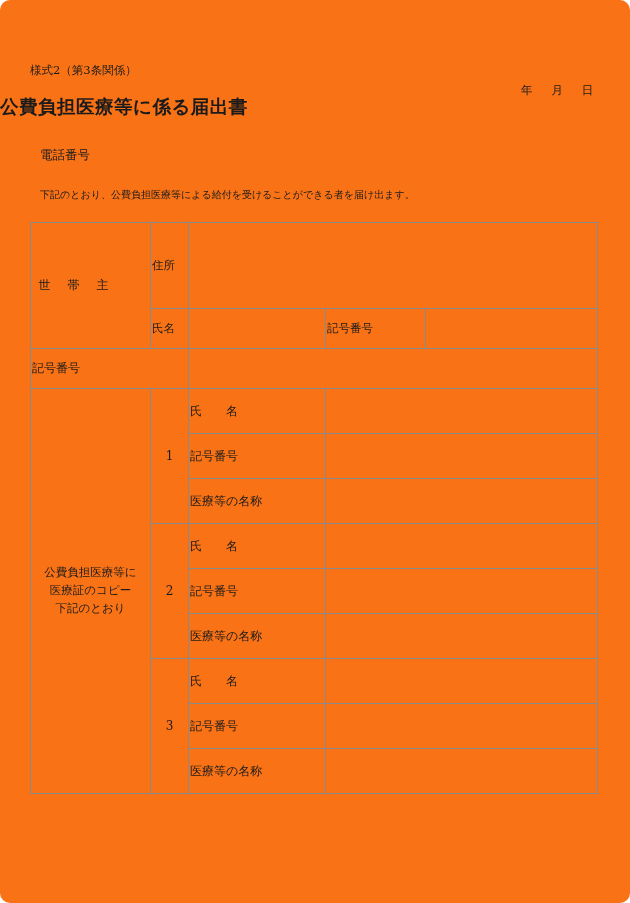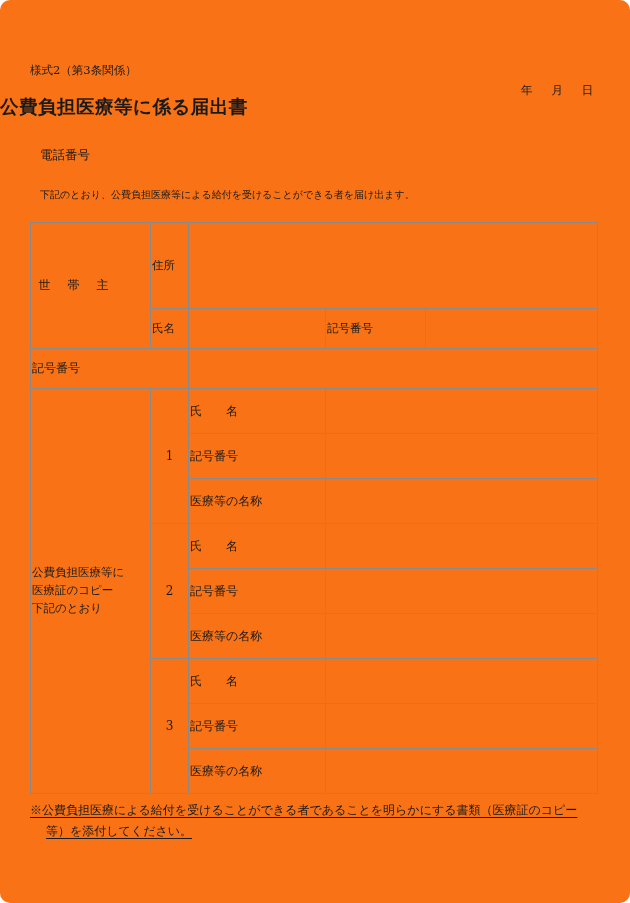--- a/index.html
+++ b/index.html
@@ -107,21 +107,21 @@
   .label-spaced {
     letter-spacing: 0.55em;
     padding-left: 0.55em;
     display: inline-block;
   }
   .label-plain {
     display: inline-block;
   }
 
   .owner-label {
-    text-align: left;
+    text-align: center;
     padding: 0 4px 0 8px;
     line-height: 1.55;
     font-size: 11.5px;
   }
   .side-label {
     text-align: left;
     padding-left: 8px;
     font-size: 11.5px;
   }
   .num-cell {
@@ -267,18 +267,14 @@
       <tr class="r-item">
         <td class="cell-center">
           <span>医療等の名称</span>
         </td>
         <td colspan="2" class="cell-pad"></td>
       </tr>
 
     </tbody>
   </table>
 
-  <div class="footnote">
-    <span>※公費負担医療による給付を受けることができる者であることを明らかにする書類（医療証のコピー</span>
-    <span class="line2">等）を添付してください。</span>
-  </div>
 
 </div>
 
 </body></html>

